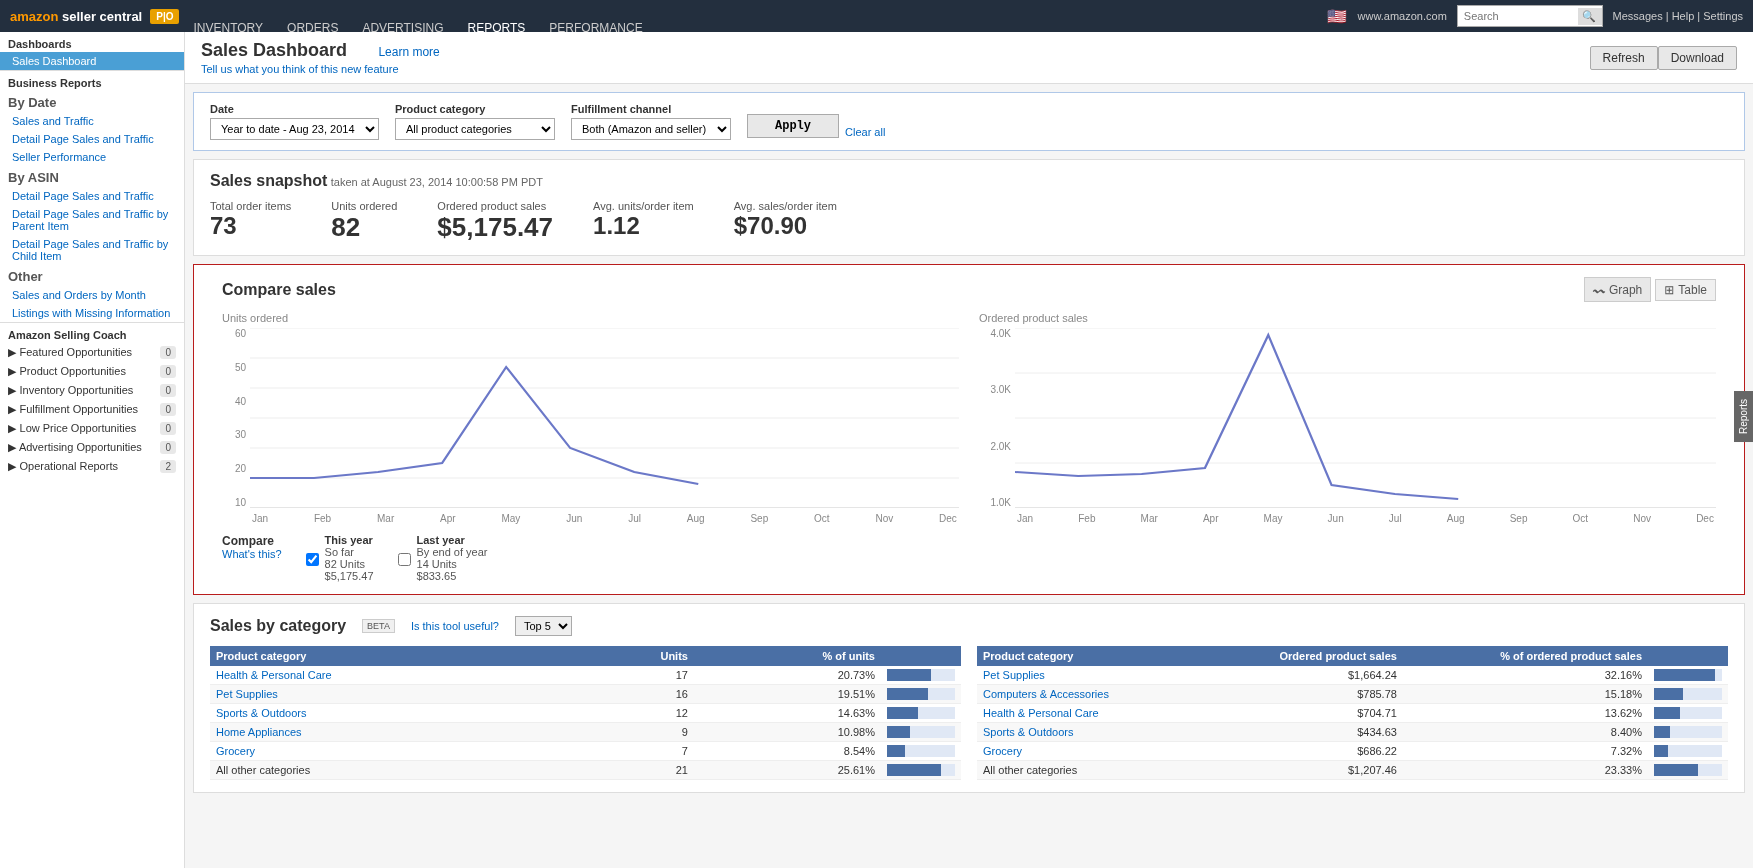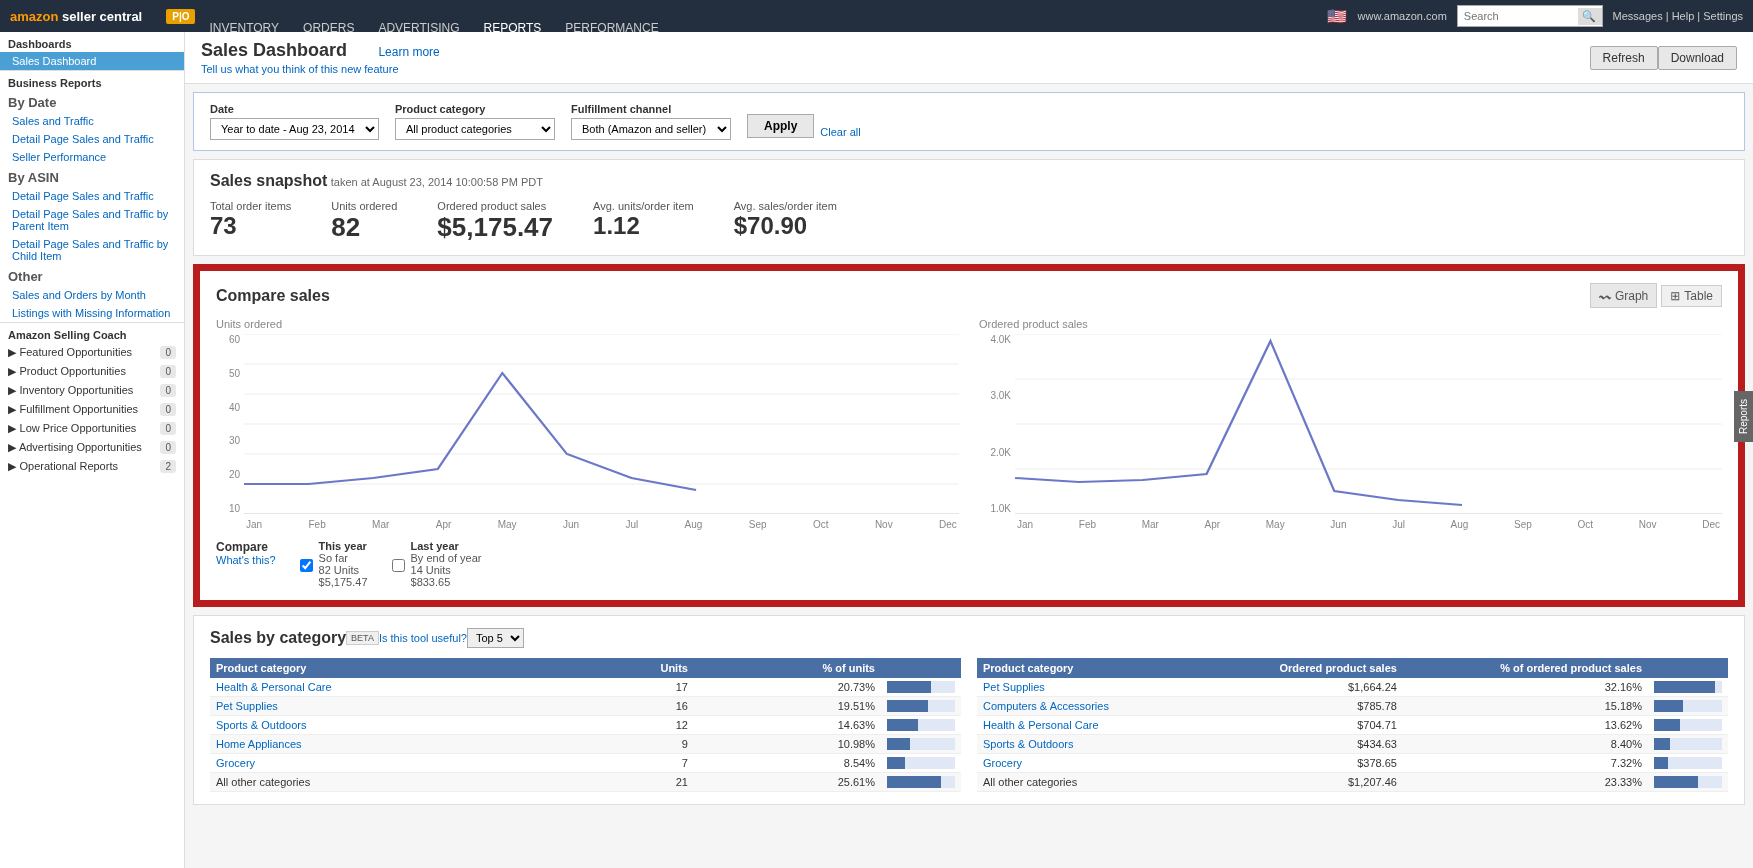--- a/index.html
+++ b/index.html
@@ -1,20 +1,20 @@
 <!DOCTYPE html>
 <html><head>
   <meta charset="utf-8">
   <style>
     * { box-sizing: border-box; margin: 0; padding: 0; }
     body { font-family: Arial, sans-serif; font-size: 12px; background: #f5f5f5; color: #333; }
 
     
     .top-nav { background: #232f3e; display: flex; align-items: center; height: 32px; padding: 0 10px; }
-    .amazon-logo { color: #ff9900; font-weight: bold; font-size: 13px; margin-right: 24px; }
+    .amazon-logo { color: #ff9900; font-weight: bold; font-size: 13px; margin-right: 8px; }
     .amazon-logo span { color: white; }
     .nav-icon { background: #e8a000; color: white; font-size: 10px; padding: 2px 6px; border-radius: 2px; margin-right: 12px; font-weight: bold; }
     .top-nav-links { display: flex; gap: 20px; color: #ccc; font-size: 12px; flex: 1; }
     .top-nav-links span { cursor: pointer; padding: 2px; margin-top: 25px; }
     .top-nav-links .active { color: white; border-bottom: 2px solid #ff9900; }
     .top-nav-right { display: flex; align-items: center; gap: 10px; margin-left: auto; }
     .flag { font-size: 16px; }
     .site-url { color: #ccc; font-size: 11px; }
     .search-box { display: flex; align-items: center; background: white; border: 1px solid #aaa; height: 22px; }
     .search-box input { border: none; outline: none; font-size: 11px; padding: 2px 6px; width: 120px; }
@@ -40,38 +40,38 @@
     .main { flex: 1; overflow-y: auto; padding: 0; background: #f5f5f5; }
     .main-header { background: white; padding: 8px 16px; border-bottom: 1px solid #ddd; display: flex; align-items: center; justify-content: space-between; }
     .page-title { font-size: 18px; font-weight: bold; color: #333; }
     .learn-more { color: #0066c0; font-size: 12px; margin-left: 28px; cursor: pointer; }
     .feedback-link { color: #0066c0; font-size: 11px; cursor: pointer; display: block; margin-top: 2px; }
     .header-buttons { display: flex; }
     .btn { padding: 4px 12px; font-size: 12px; cursor: pointer; border: 1px solid #aaa; background: #e8e8e8; color: #333; border-radius: 2px; }
     .filter-group label { display: block; font-size: 11px; font-weight: bold; color: #333; margin-bottom: 3px; }
     .filter-group select { font-size: 11px; padding: 3px 6px; border: 1px solid #aaa; background: white; min-width: 160px; }
     .filter-buttons { display: flex; gap: 6px; align-items: flex-end; padding-bottom: 2px; }
-    .btn-apply { background: #e8e8e8; border: 1px solid #aaa; padding: 4px 16px; font-size: 12px; cursor: pointer; font-weight: bold; }
+    .btn-apply { background: #e8e8e8; border: 1px solid #aaa; padding: 4px 27px; font-size: 12px; cursor: pointer; font-weight: bold; font-family: Liberation Mono, monospace; }
     .btn-clear { background: none; border: none; color: #0066c0; cursor: pointer; font-size: 11px; }
 
     
     .content { padding: 0 0 20px 0; }
     .section { background: white; margin: 8px; border: 1px solid #ddd; padding: 12px 16px; }
 
     
     .snapshot-title { font-size: 16px; font-weight: bold; margin-bottom: 6px; }
     .snapshot-subtitle { font-size: 11px; color: #666; font-weight: normal; }
     .snapshot-metrics { display: flex; gap: 40px; margin-top: 10px; }
     .metric { }
     .metric-label { font-size: 11px; color: #555; }
     .metric-value { font-size: 24px; font-weight: bold; color: #333; }
     .metric-value.large { font-size: 26px; }
 
     
-    .compare-section { background: white; margin: 8px; border: 7px solid #b91c1c; padding: 12px 16px; }
+    .compare-section { background: white; margin: 8px; border: 1px solid #b91c1c; padding: 12px 28px; }
     .compare-header { display: flex; justify-content: space-between; align-items: center; margin-bottom: 10px; }
     .compare-title { font-size: 16px; font-weight: bold; }
     .view-toggles { display: flex; align-items: center; gap: 4px; font-size: 12px; color: #555; }
     .view-toggle { display: flex; align-items: center; gap: 4px; padding: 3px 8px; border: 1px solid #ccc; background: #f0f0f0; cursor: pointer; }
     .view-toggle.active { background: #e8e8e8; }
 
     .charts-container { display: flex; gap: 0; }
     .chart-wrap { flex: 1; }
     .chart-label { font-size: 11px; color: #888; margin-bottom: 4px; }
     .chart-axis-labels { display: flex; justify-content: space-between; font-size: 10px; color: #888; margin-top: 2px; padding: 0 2px; }
@@ -80,21 +80,21 @@
     .compare-legend { margin-top: 10px; display: flex; gap: 24px; align-items: flex-start; }
     .compare-label { font-size: 12px; font-weight: bold; color: #333; }
     .whats-this { color: #0066c0; font-size: 11px; cursor: pointer; display: block; }
     .legend-item { display: flex; align-items: center; gap: 6px; }
     .legend-checkbox { margin-top: 2px; }
     .legend-text { font-size: 11px; color: #555; }
     .legend-text strong { color: #333; }
 
     
     .sales-cat-section { background: white; margin: 8px; border: 1px solid #ddd; padding: 12px 16px; }
-    .sales-cat-header { display: flex; align-items: center; gap: 0; margin-bottom: 10px; }
+    .sales-cat-header { display: flex; align-items: center; gap: 16px; margin-bottom: 10px; }
     .sales-cat-title { font-size: 16px; font-weight: bold; }
     .beta-badge { background: #f0f0f0; border: 1px solid #ccc; font-size: 9px; padding: 1px 4px; color: #555; vertical-align: super; }
     .useful-link { color: #0066c0; font-size: 11px; cursor: pointer; }
     .top-select { font-size: 11px; padding: 2px 4px; border: 1px solid #aaa; }
 
     .cat-tables { display: flex; gap: 16px; }
     .cat-table { flex: 1; }
     .cat-table table { width: 100%; border-collapse: collapse; font-size: 11px; }
     .cat-table th { background: #4a6fa5; color: white; padding: 4px 6px; text-align: left; font-size: 11px; }
     .cat-table th.right { text-align: right; }
@@ -497,21 +497,21 @@
                     <td class="td-right">$434.63</td>
                     <td class="td-right">8.40%</td>
                     <td class="bar-cell">
                       <div class="bar-bg">
                         <div class="bar-fill" style="width:24%"></div>
                       </div>
                     </td>
                   </tr>
                   <tr>
                     <td><a href="#">Grocery</a></td>
-                    <td class="td-right">$378.65</td>
+                    <td class="td-right">$686.22</td>
                     <td class="td-right">7.32%</td>
                     <td class="bar-cell">
                       <div class="bar-bg">
                         <div class="bar-fill" style="width:20%"></div>
                       </div>
                     </td>
                   </tr>
                   <tr>
                     <td>All other categories</td>
                     <td class="td-right">$1,207.46</td>

